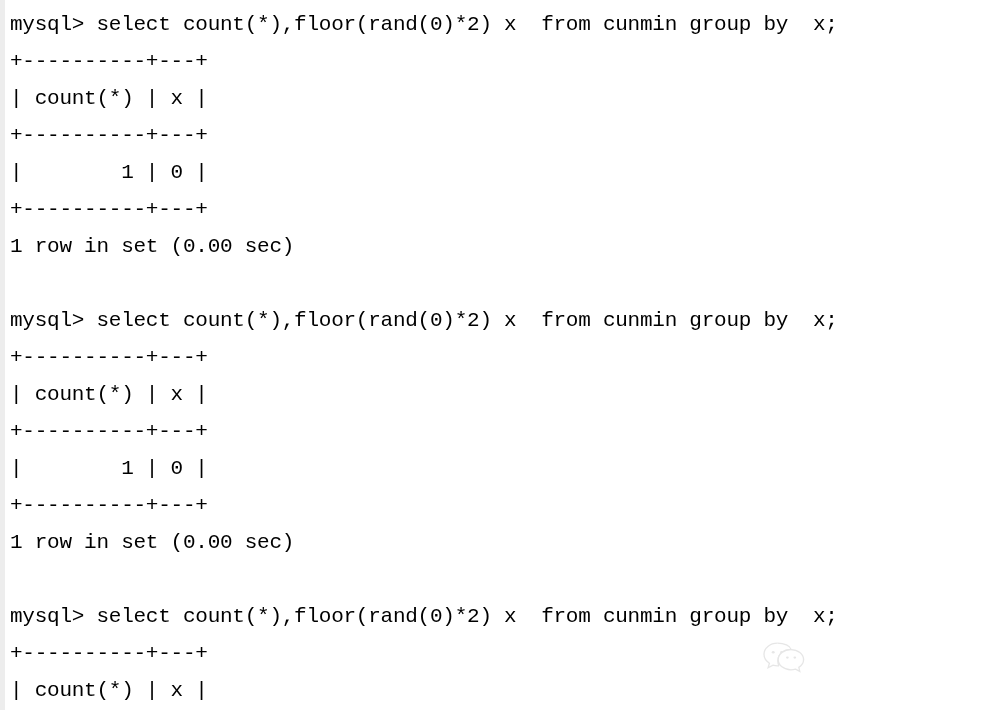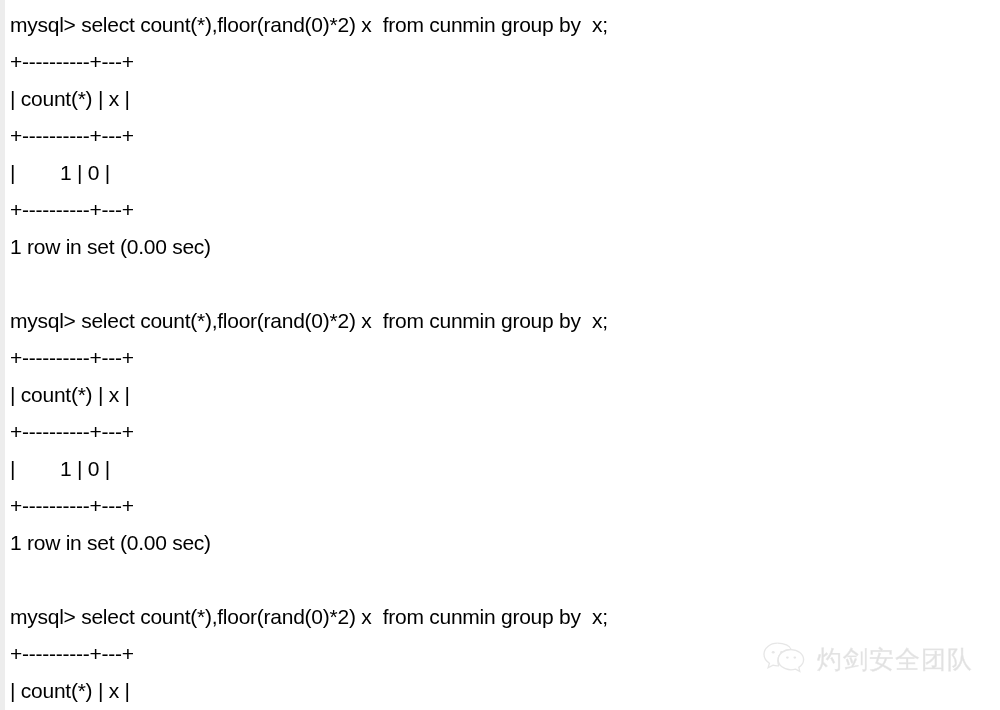--- a/index.html
+++ b/index.html
@@ -30,21 +30,21 @@
 
   #terminal {
     position: absolute;
     left: 10px;
     top: 6px;
     right: 0;
     bottom: 0;
   }
 
   .term-line {
-    font-family: Liberation Sans, sans-serif;
+    font-family: Liberation Mono, monospace;
     font-size: 21px;
     line-height: 37px;
     height: 37px;
     letter-spacing: -0.25px;
     color: #000000;
     white-space: pre;
     font-weight: 500;
     -webkit-font-smoothing: antialiased;
   }
 
@@ -141,16 +141,15 @@
                  C41.6 22.8 39.7 25.6 36.8 27.4
                  L37.8 31.4 L33.6 29.2
                  C32.1 29.6 30.5 29.8 28.9 29.8
                  C21.9 29.8 16.2 25.2 16.2 19.7
                  C16.2 14.2 21.9 9.6 28.9 9.6 Z" fill="#ffffff" stroke="#c4c4c4" stroke-width="1.3"></path>
 
         <ellipse cx="25.4" cy="17.6" rx="1.35" ry="1.15" fill="#c4c4c4"></ellipse>
         <ellipse cx="32.8" cy="17.6" rx="1.35" ry="1.15" fill="#c4c4c4"></ellipse>
       </svg>
     </span>
-    <span class="wm-text">灼剑安全团队</span>
   </div>
 
 </div>
 
 </body></html>

